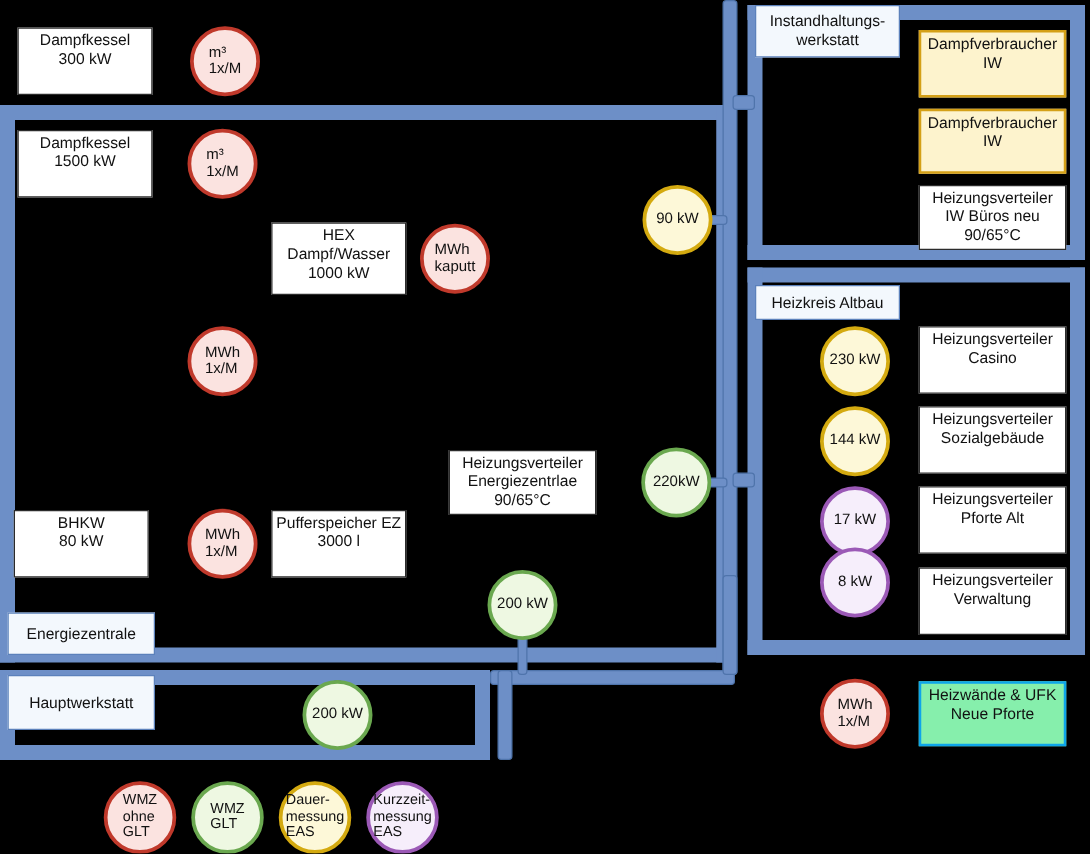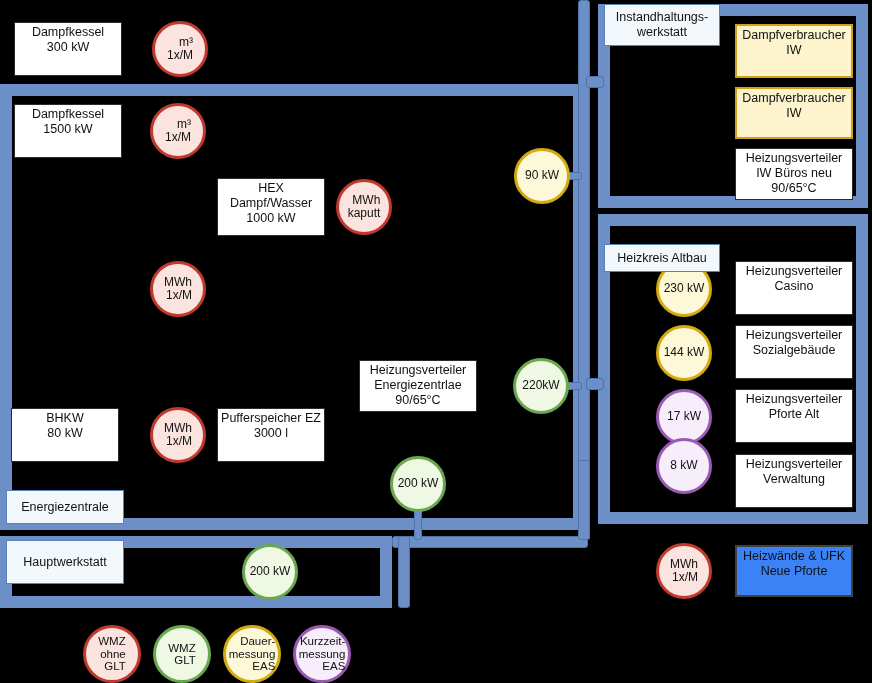--- a/index.html
+++ b/index.html
@@ -47,22 +47,22 @@
     align-items: center;
     text-align: center;
     padding: 2px 3px;
     white-space: pre-line;
   }
   .node.yellow {
     background: #fdf3cd;
     border: 2px solid #d4a017;
   }
   .node.red {
-    background: #3b82f6;
-    border: 2px solid #404040;
+    background: #86efac;
+    border: 2px solid #0ea5e9;
   }
 
   
   .region-label {
     position: absolute;
     box-sizing: border-box;
     background: #f3f8fd;
     border: 1px solid #5b81bb;
     color: #111111;
     font-size: 12.5px;
@@ -77,21 +77,21 @@
   }
 
   
   .meter {
     position: absolute;
     box-sizing: border-box;
     border-radius: 50%;
     display: flex;
     align-items: center;
     justify-content: center;
-    text-align: right;
+    text-align: left;
     font-size: 12px;
     line-height: 13.5px;
     color: #111111;
     white-space: pre-line;
     z-index: 4;
   }
   .meter.red    { background: #fbe3e0; border: 3px solid #c0392b; }
   .meter.green  { background: #eef8e2; border: 3px solid #6aa84f; }
   .meter.yellow { background: #fdf8d8; border: 3px solid #d4aa10; }
   .meter.purple { background: #f6eefb; border: 3px solid #9b59b6; }
@@ -146,21 +146,21 @@
 
   <div class="region-label" style="left:6px; top:540px; width:118px; height:44px;">
     <span>Hauptwerkstatt</span>
   </div>
 
   <div class="region-label" style="left:604px; top:4px; width:116px; height:42px;justify-content:center;">
     <span>Instandhaltungs-
 werkstatt</span>
   </div>
 
-  <div class="region-label" style="left:604px; top:228px; width:116px; height:28px;margin-top:16px;">
+  <div class="region-label" style="left:604px; top:228px; width:116px; height:28px;">
     <span>Heizkreis Altbau</span>
   </div>
 
   <div class="node" style="left:14px; top:22px; width:108px; height:54px;">
     <span>Dampfkessel
 300 kW</span>
   </div>
 
   <div class="node" style="left:14px; top:104px; width:108px; height:54px;">
     <span>Dampfkessel

